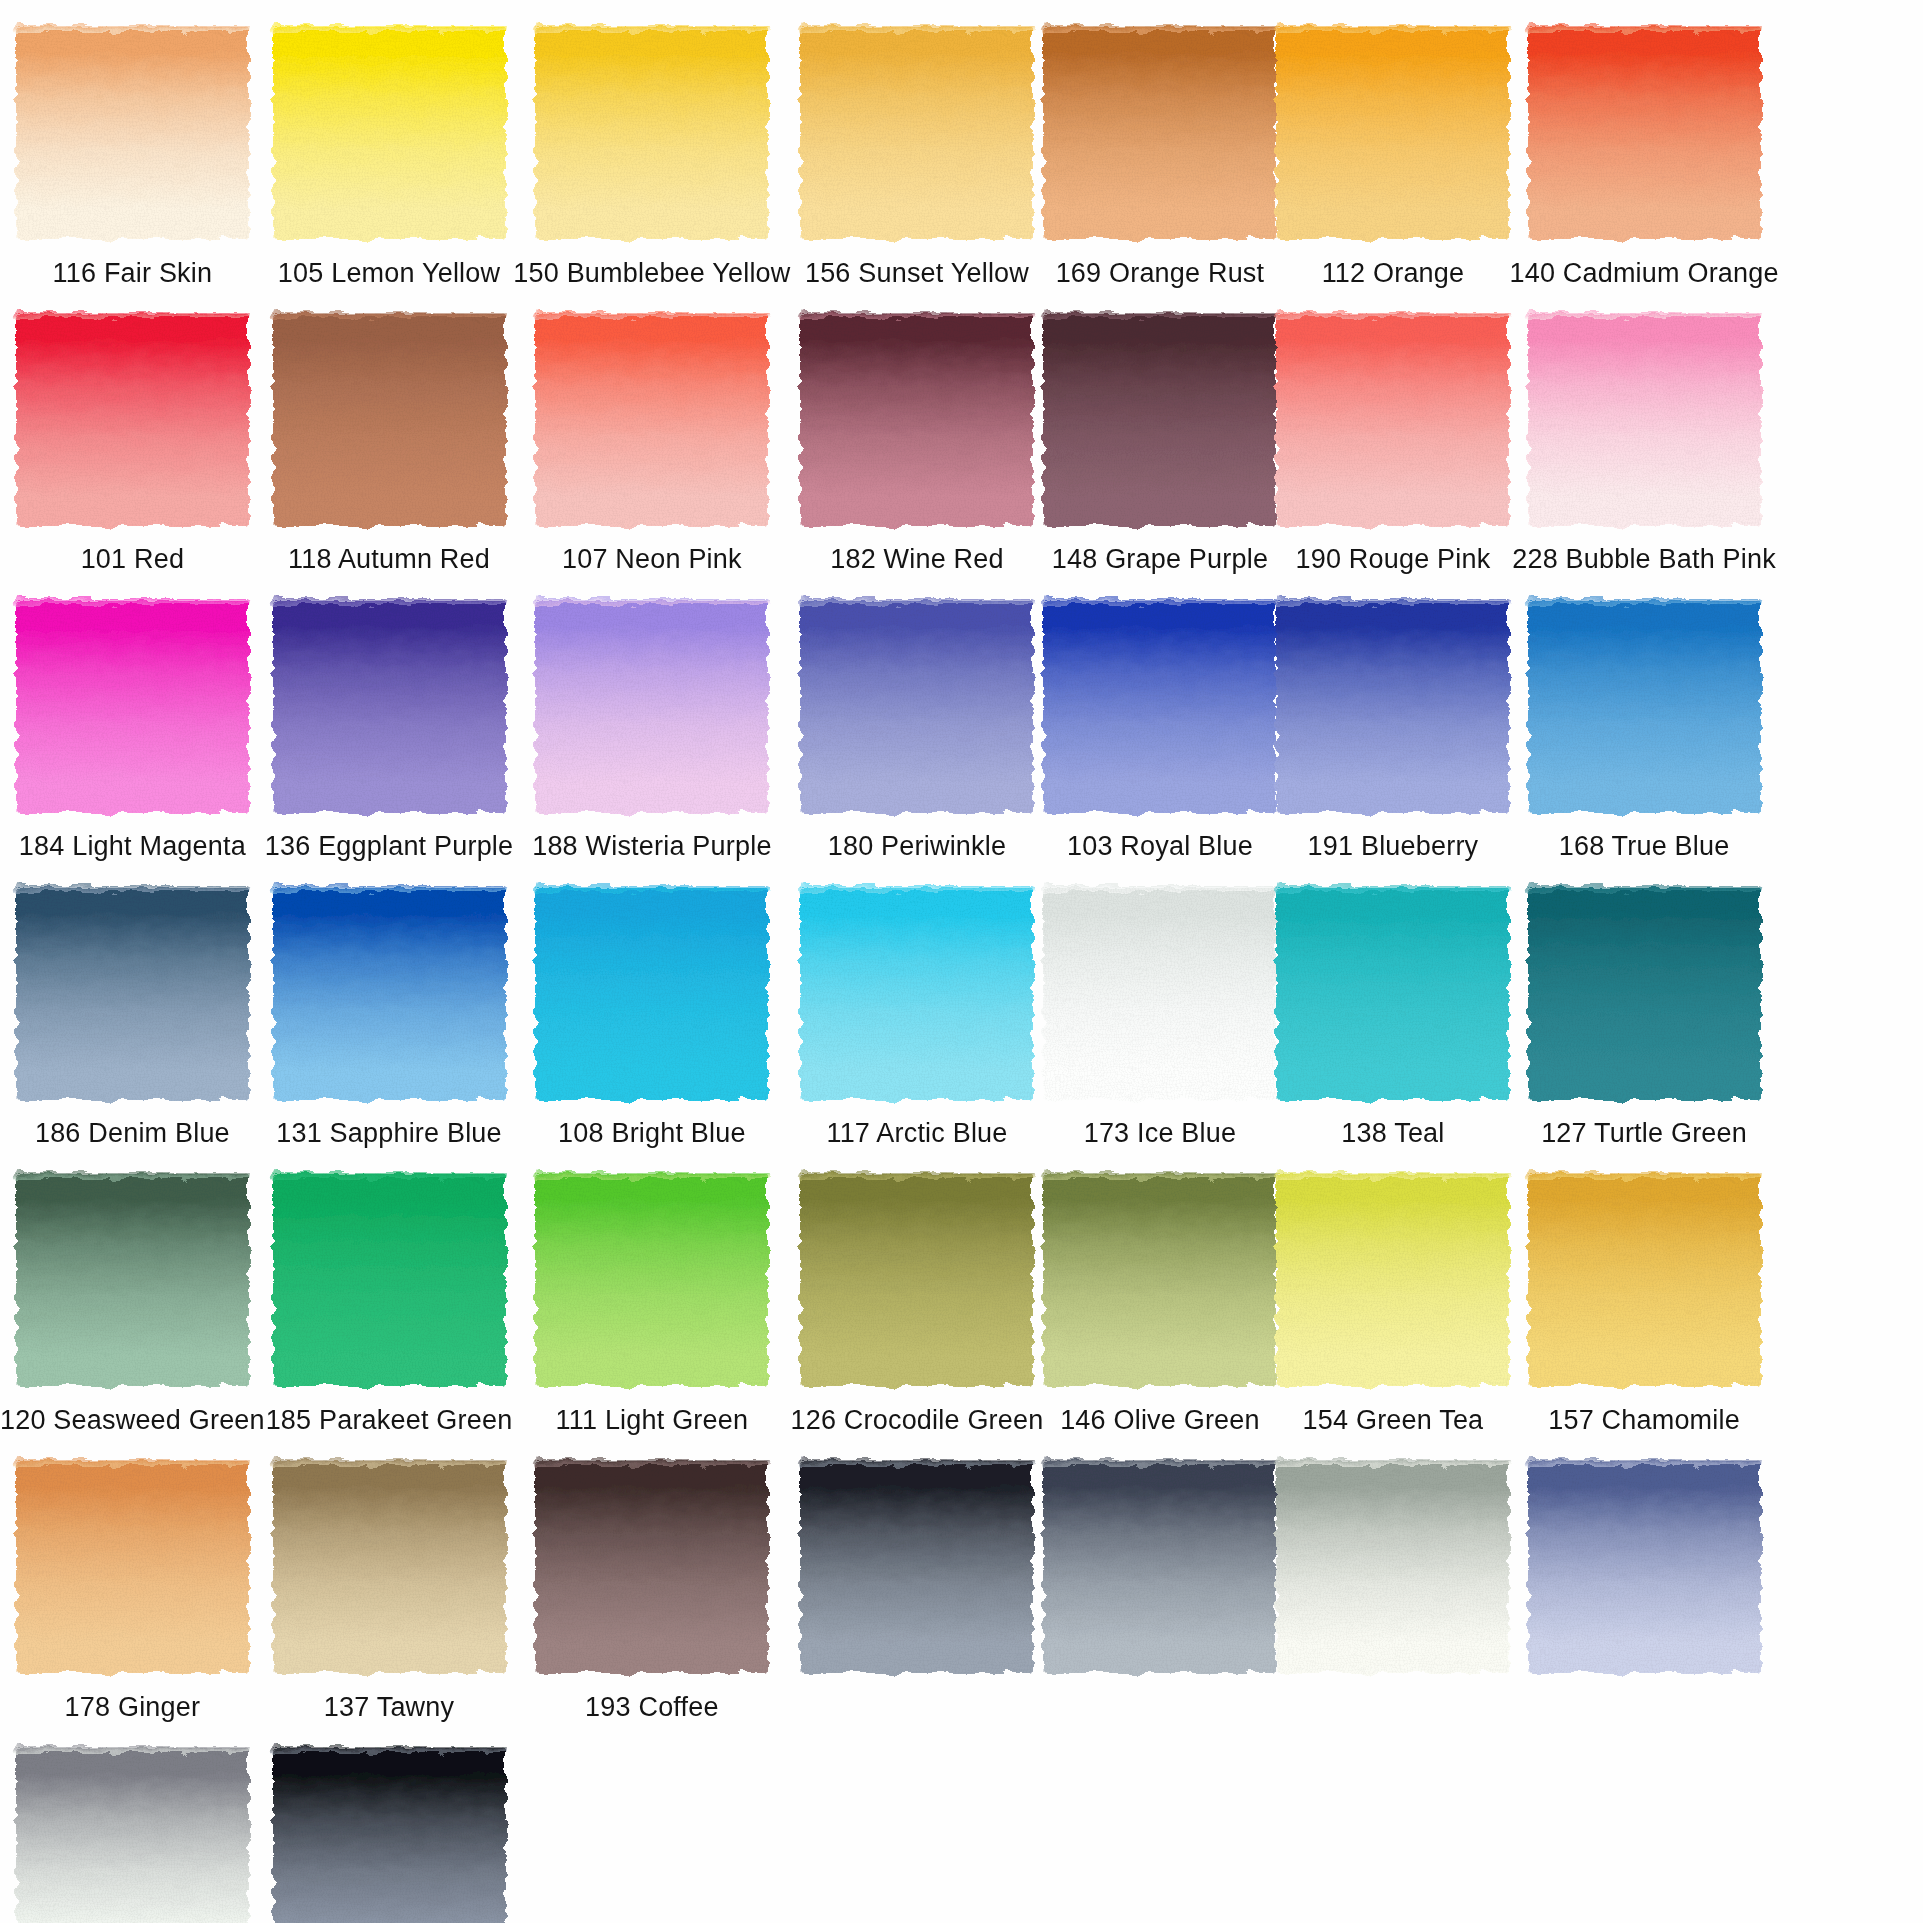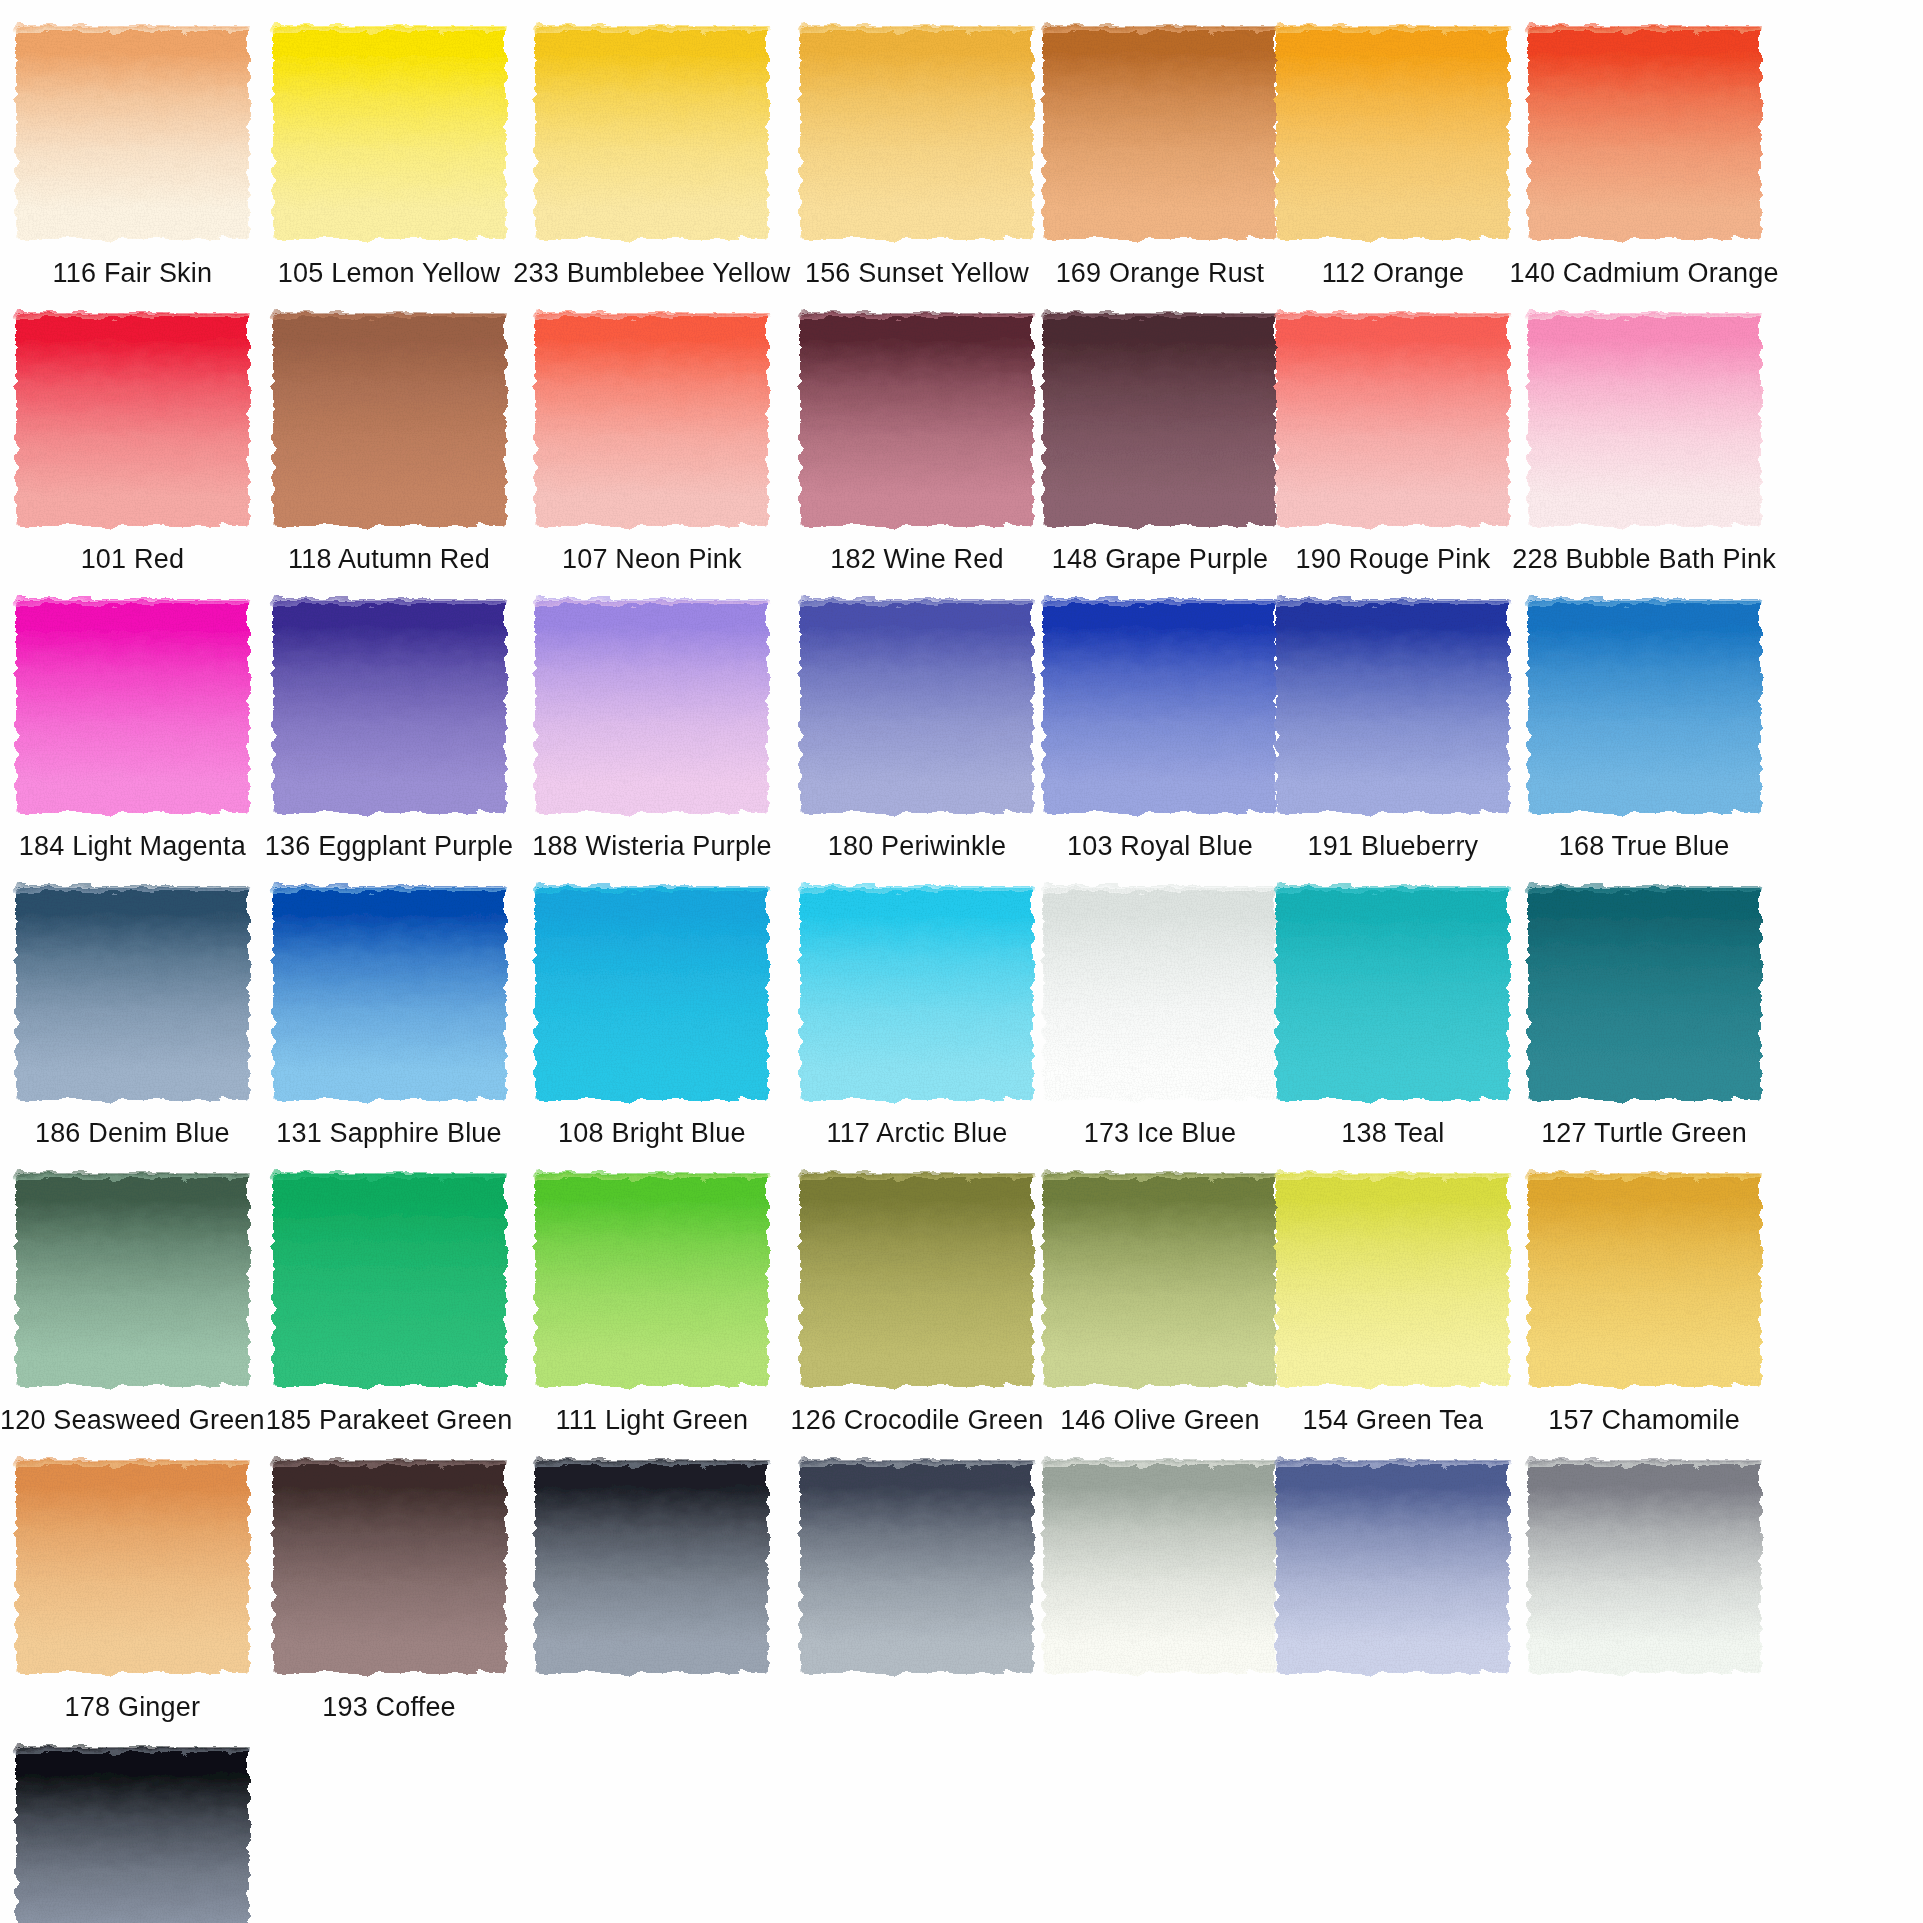--- a/index.html
+++ b/index.html
@@ -111,21 +111,21 @@
       <div class="cell">
         <div class="swatch-wrap">
           <div class="swatch" style="background: linear-gradient(rgb(251, 229, 0) 0%, rgb(251, 229, 0) 12%, rgb(251, 234, 73) 34%, rgb(251, 238, 126) 58%, rgb(251, 240, 162) 86%, rgb(251, 240, 162) 100%);"></div>
         </div>
         <div class="label">105 Lemon Yellow</div>
       </div>
       <div class="cell">
         <div class="swatch-wrap">
           <div class="swatch" style="background: linear-gradient(rgb(246, 200, 27) 0%, rgb(246, 200, 27) 12%, rgb(248, 215, 89) 34%, rgb(250, 226, 134) 58%, rgb(251, 233, 164) 86%, rgb(251, 233, 164) 100%);"></div>
         </div>
-        <div class="label">233 Bumblebee Yellow</div>
+        <div class="label">150 Bumblebee Yellow</div>
       </div>
       <div class="cell">
         <div class="swatch-wrap">
           <div class="swatch" style="background: linear-gradient(rgb(238, 178, 58) 0%, rgb(238, 178, 58) 12%, rgb(243, 198, 102) 34%, rgb(247, 213, 134) 58%, rgb(250, 223, 155) 86%, rgb(250, 223, 155) 100%);"></div>
         </div>
         <div class="label">156 Sunset Yellow</div>
       </div>
       <div class="cell">
         <div class="swatch-wrap">
           <div class="swatch" style="background: linear-gradient(rgb(185, 106, 40) 0%, rgb(185, 106, 40) 12%, rgb(210, 139, 81) 34%, rgb(228, 164, 111) 58%, rgb(240, 180, 131) 86%, rgb(240, 180, 131) 100%);"></div>
@@ -310,20 +310,26 @@
         <div class="swatch-wrap">
           <div class="swatch" style="background: linear-gradient(rgb(223, 167, 47) 0%, rgb(223, 167, 47) 12%, rgb(233, 189, 80) 34%, rgb(240, 205, 104) 58%, rgb(245, 216, 120) 86%, rgb(245, 216, 120) 100%);"></div>
         </div>
         <div class="label">157 Chamomile</div>
       </div>
       <div class="cell">
         <div class="swatch-wrap">
           <div class="swatch" style="background: linear-gradient(rgb(223, 140, 74) 0%, rgb(223, 140, 74) 12%, rgb(232, 169, 108) 34%, rgb(239, 190, 133) 58%, rgb(243, 204, 149) 86%, rgb(243, 204, 149) 100%);"></div>
         </div>
         <div class="label">178 Ginger</div>
+      </div>
+      <div class="cell">
+        <div class="swatch-wrap">
+          <div class="swatch" style="background: linear-gradient(rgb(142, 119, 80) 0%, rgb(142, 119, 80) 12%, rgb(181, 161, 122) 34%, rgb(210, 192, 153) 58%, rgb(229, 213, 174) 86%, rgb(229, 213, 174) 100%);"></div>
+        </div>
+        <div class="label">137 Tawny</div>
       </div>
       <div class="cell">
         <div class="swatch-wrap">
           <div class="swatch" style="background: linear-gradient(rgb(61, 44, 42) 0%, rgb(61, 44, 42) 12%, rgb(104, 83, 82) 34%, rgb(136, 112, 111) 58%, rgb(157, 131, 130) 86%, rgb(157, 131, 130) 100%);"></div>
         </div>
         <div class="label">193 Coffee</div>
       </div>
       <div class="cell">
         <div class="swatch-wrap">
           <div class="swatch" style="background: linear-gradient(rgb(27, 30, 38) 0%, rgb(27, 30, 38) 12%, rgb(84, 90, 101) 34%, rgb(126, 135, 147) 58%, rgb(154, 164, 178) 86%, rgb(154, 164, 178) 100%);"></div>

